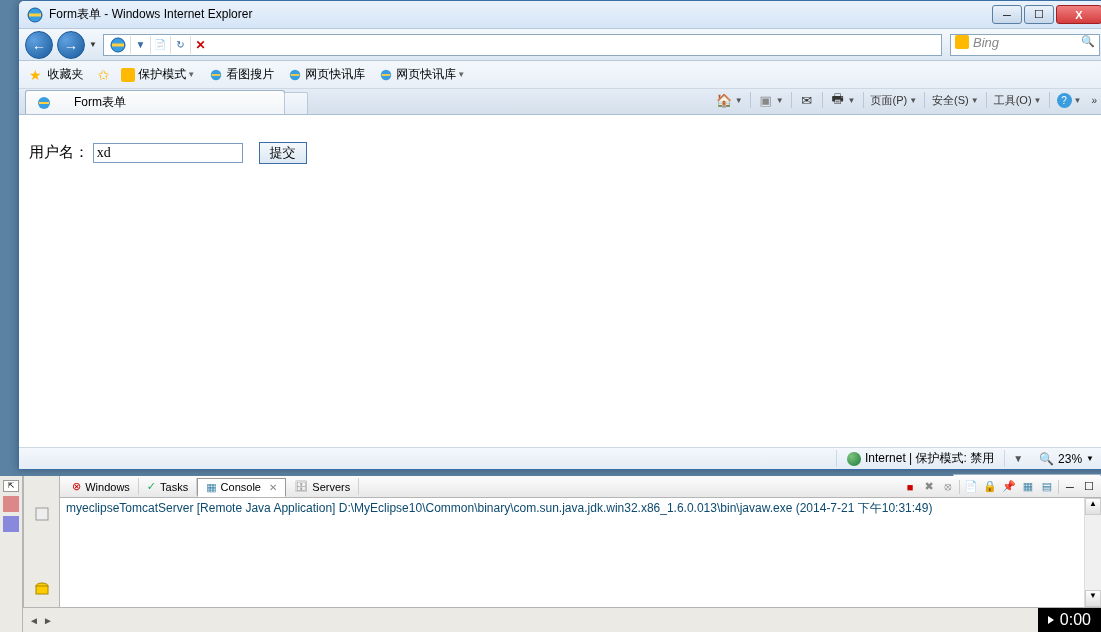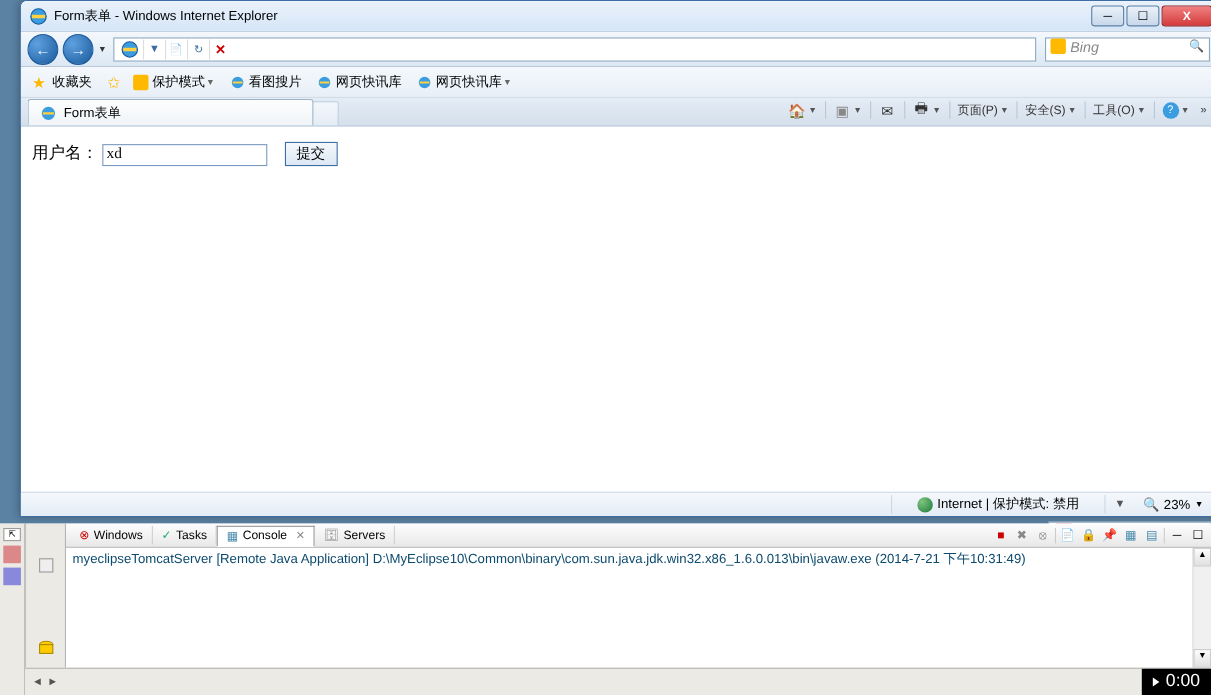--- a/index.html
+++ b/index.html
@@ -33,38 +33,38 @@
 
 .favbar { height: 28px; background: linear-gradient(#f4f8fc,#e8eff7); border-bottom: 1px solid #cdd8e4; display: flex; align-items: center; padding: 0 10px; gap: 6px; font-size: 12px; }
 .fav-star { color: #ffb700; font-size: 14px; }
 .fav-item { display: flex; align-items: center; gap: 3px; color: #000; padding: 2px 4px; }
 .fav-item .ie-s { width: 14px; height: 14px; }
 .fav-sep { color: #666; font-size: 8px; margin-left: -2px; }
 .fav-add { color: #ffb700; font-size: 14px; margin-left: 8px; margin-right: 2px; }
 
 
 .tabbar { height: 26px; background: linear-gradient(#e4ecf5,#d5e0ec); display: flex; align-items: end; padding: 0 6px; border-bottom: 1px solid #acc0d4; }
-.tab { height: 24px; background: linear-gradient(#fdfdfd,#f0f4f8); border: 1px solid #9fb4c9; border-bottom: none; border-radius: 3px 3px 0 0; padding: 0 10px; display: flex; align-items: center; gap: 6px; min-width: 260px; font-size: 12px; }
+.tab { height: 24px; background: linear-gradient(#fdfdfd,#f0f4f8); border: 1px solid #9fb4c9; border-bottom: none; border-radius: 3px 3px 0 0; padding: 0 10px; display: flex; align-items: center; gap: 22px; min-width: 260px; font-size: 12px; }
 .newtab { width: 24px; height: 22px; border: 1px solid #b8c8d8; border-bottom: none; border-radius: 2px 2px 0 0; margin-left: -1px; background: linear-gradient(#f4f8fc,#e4ecf5); }
 .tab-tools { margin-left: auto; display: flex; align-items: center; gap: 4px; color: #333; font-size: 11px; padding-bottom: 4px; }
 .tab-tools .titem { display: flex; align-items: center; gap: 2px; padding: 2px 3px; }
 .tab-tools .dd { font-size: 8px; color: #555; }
 .tab-tools .sep { width: 1px; height: 16px; background: #b8c8d8; }
 .ticon { width: 16px; height: 16px; display: inline-flex; align-items: center; justify-content: center; font-size: 13px; }
 
 
 .content { padding: 14px 10px; font-size: 15px; font-family: SimSun, serif; }
 .content label { font-size: 15px; }
 .content input.tinput { width: 150px; height: 20px; border: 1px solid #7a9abf; font-family: SimSun, serif; font-size: 14px; padding: 0 3px; }
-.content .sbtn { margin-left: 12px; height: 22px; padding: 0 10px; background: linear-gradient(#f4f8fc,#dce8f4); border: 1px solid #3a6ea5; font-family: SimSun, serif; font-size: 13px; cursor: pointer; }
+.content .sbtn { margin-left: 12px; height: 22px; padding: 0 10px; background: linear-gradient(#f4f8fc,#dce8f4); border: 1px solid #3a6ea5; font-family: SimSun, serif; font-size: 13px; cursor: pointer; margin-top: 13px; }
 
 
 .statusbar { position: absolute; bottom: 0; left: 0; right: 0; height: 22px; background: linear-gradient(#f4f8fc,#e4ecf5); border-top: 1px solid #cdd8e4; display: flex; align-items: center; font-size: 12px; padding: 0 4px; }
 .statusbar .sright { margin-left: auto; display: flex; align-items: center; gap: 8px; }
-.statusbar .zone { display: flex; align-items: center; gap: 4px; border-left: 1px solid #cdd8e4; border-right: 1px solid #cdd8e4; padding: 0 23px; height: 100%; }
+.statusbar .zone { display: flex; align-items: center; gap: 4px; border-left: 1px solid #cdd8e4; border-right: 1px solid #cdd8e4; padding: 0 10px; height: 100%; }
 .statusbar .globe { width: 14px; height: 14px; border-radius: 50%; background: radial-gradient(circle at 30% 30%, #7ec47e, #1a7a3a); position: relative; }
 .statusbar .zoom { display: flex; align-items: center; gap: 4px; padding: 0 8px; }
 
 
 .eclipse { position: absolute; left: 0; top: 476px; right: 0; bottom: 0; background: #fff; }
 .ec-left { position: absolute; left: 0; top: 0; width: 23px; bottom: 0; background: #eceae5; border-right: 1px solid #b5b5b5; }
 .ec-left .min { width: 16px; height: 12px; margin: 4px auto; border: 1px solid #999; background: #fff; font-size: 8px; text-align: center; }
 .ec-left .ico { width: 16px; height: 16px; margin: 4px auto; background: #eee; display: block; }
 .ec-body { position: absolute; left: 23px; right: 0; top: 0; bottom: 25px; border-left: 1px solid #b5b5b5; }
 .ec-gutter { position: absolute; left: 0; top: 0; width: 36px; bottom: 0; background: #eceae5; border-right: 1px solid #b5b5b5; }

